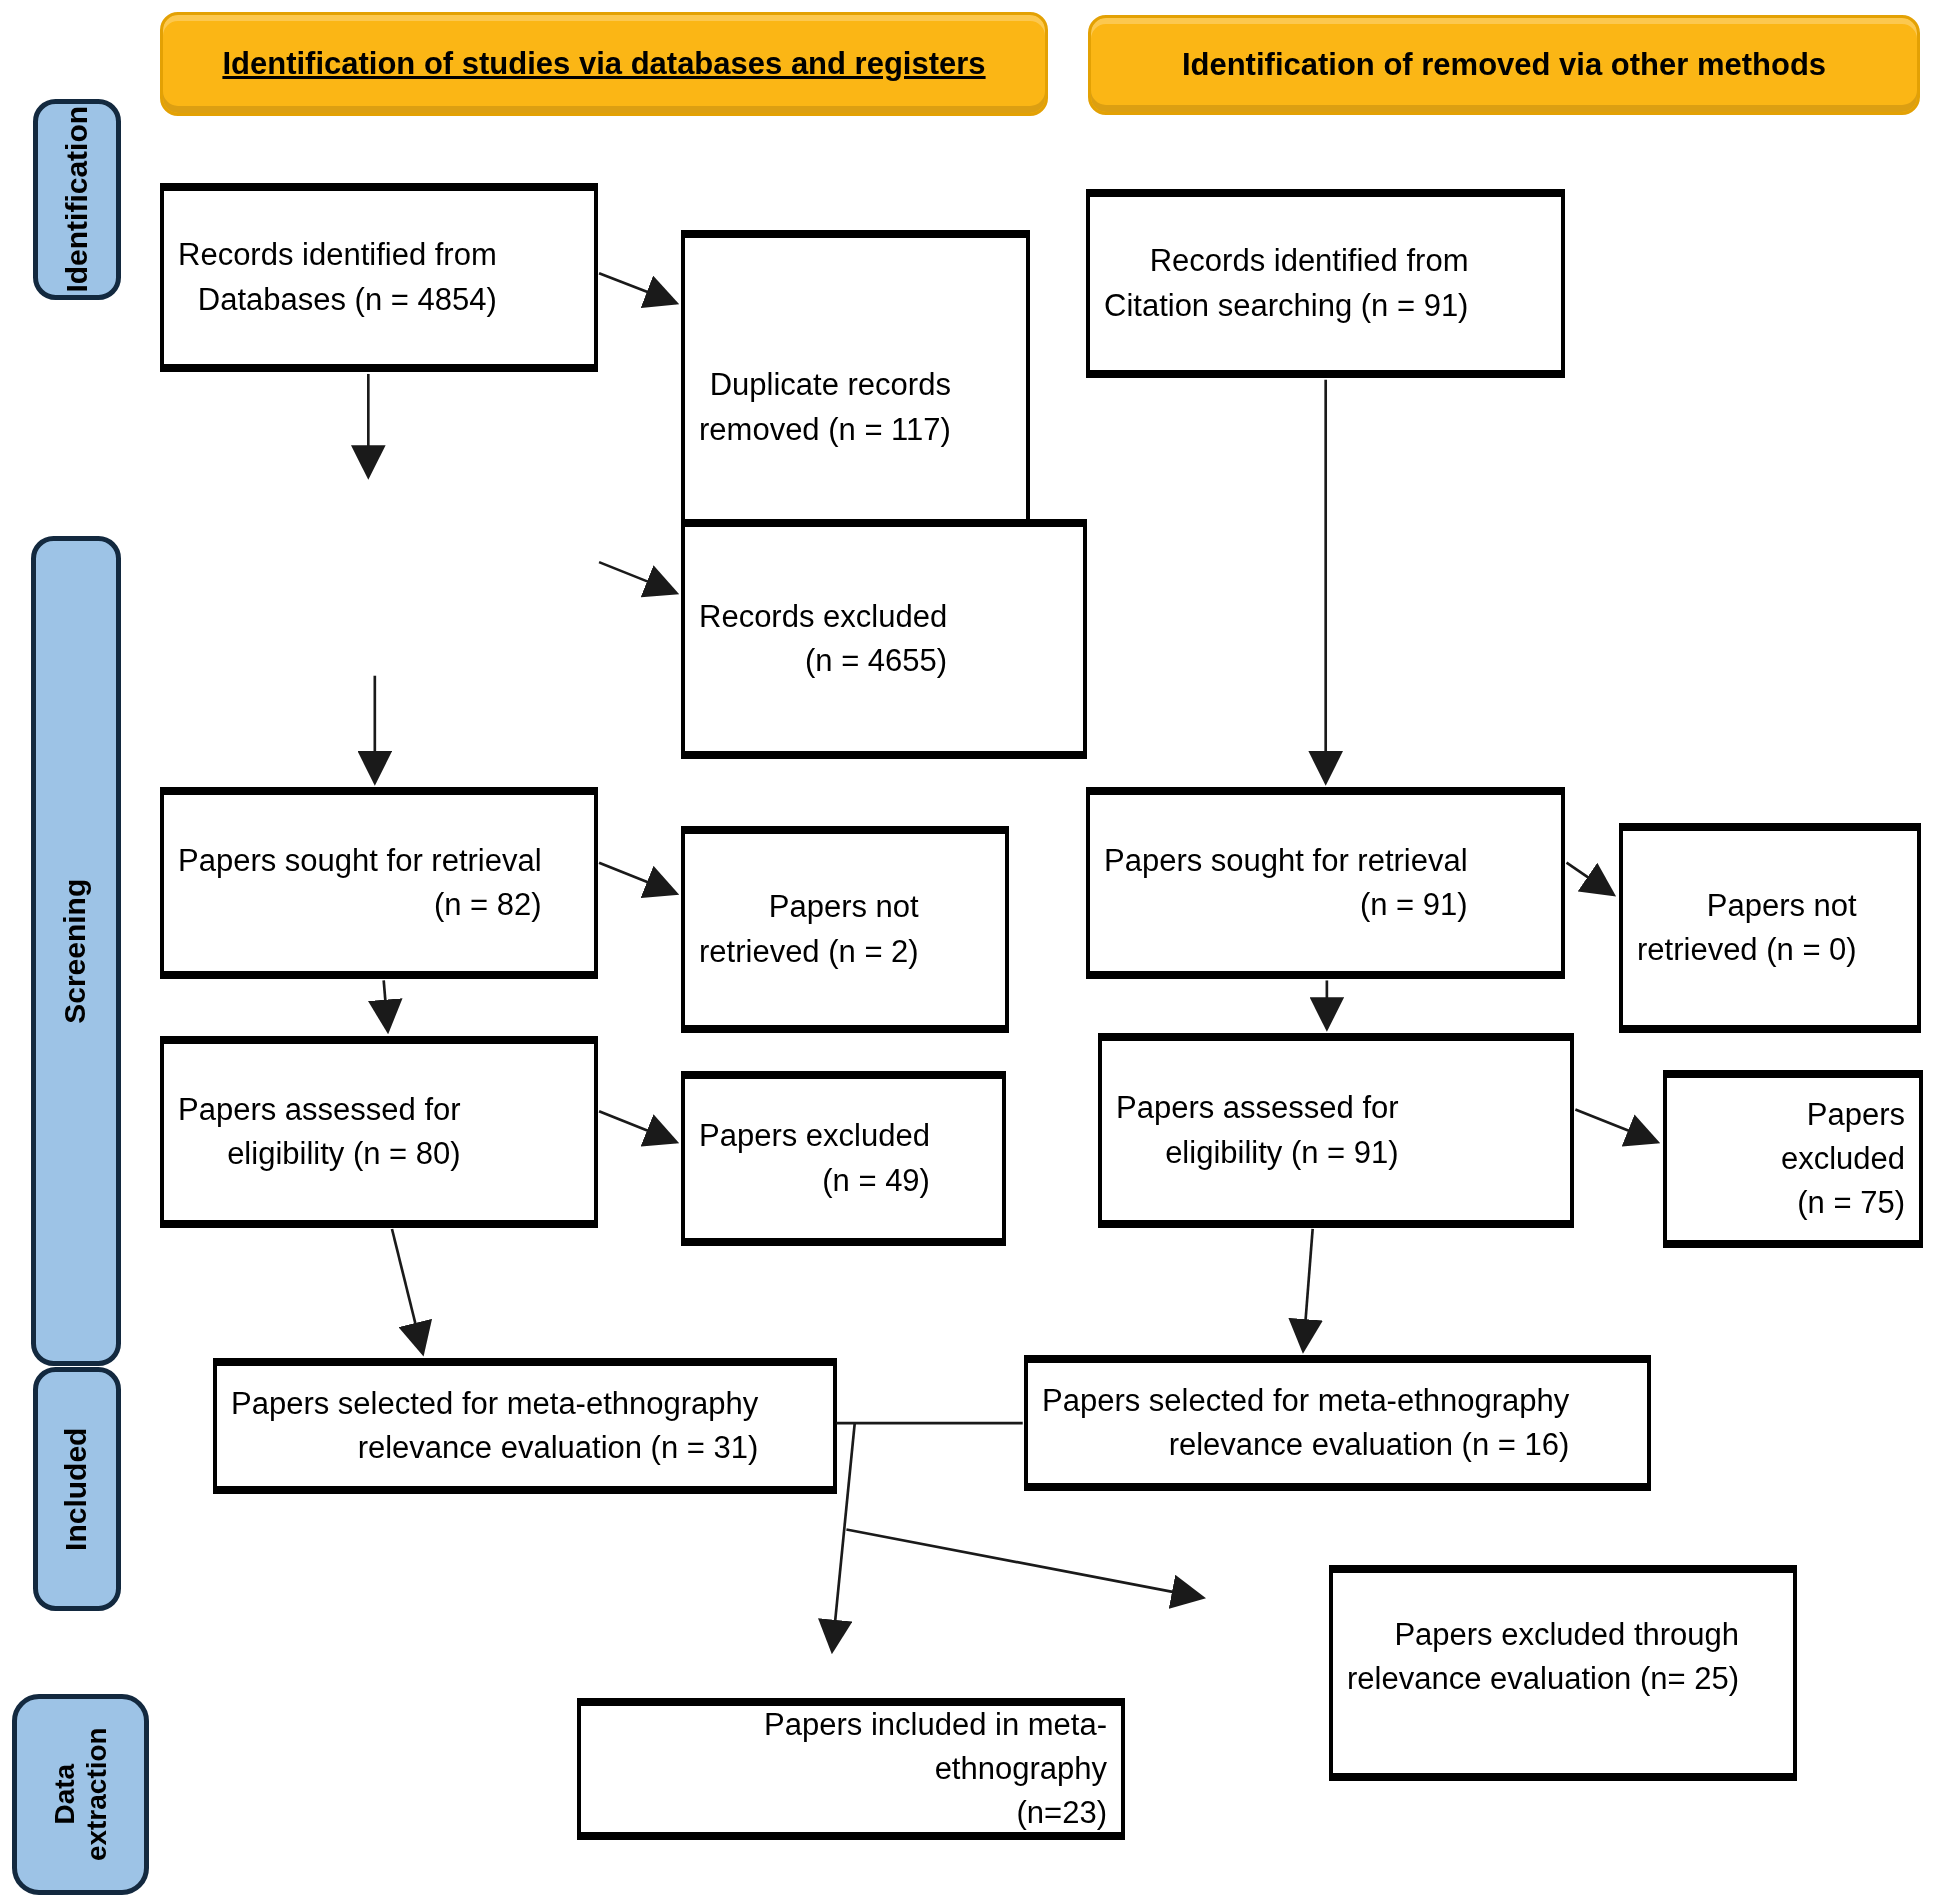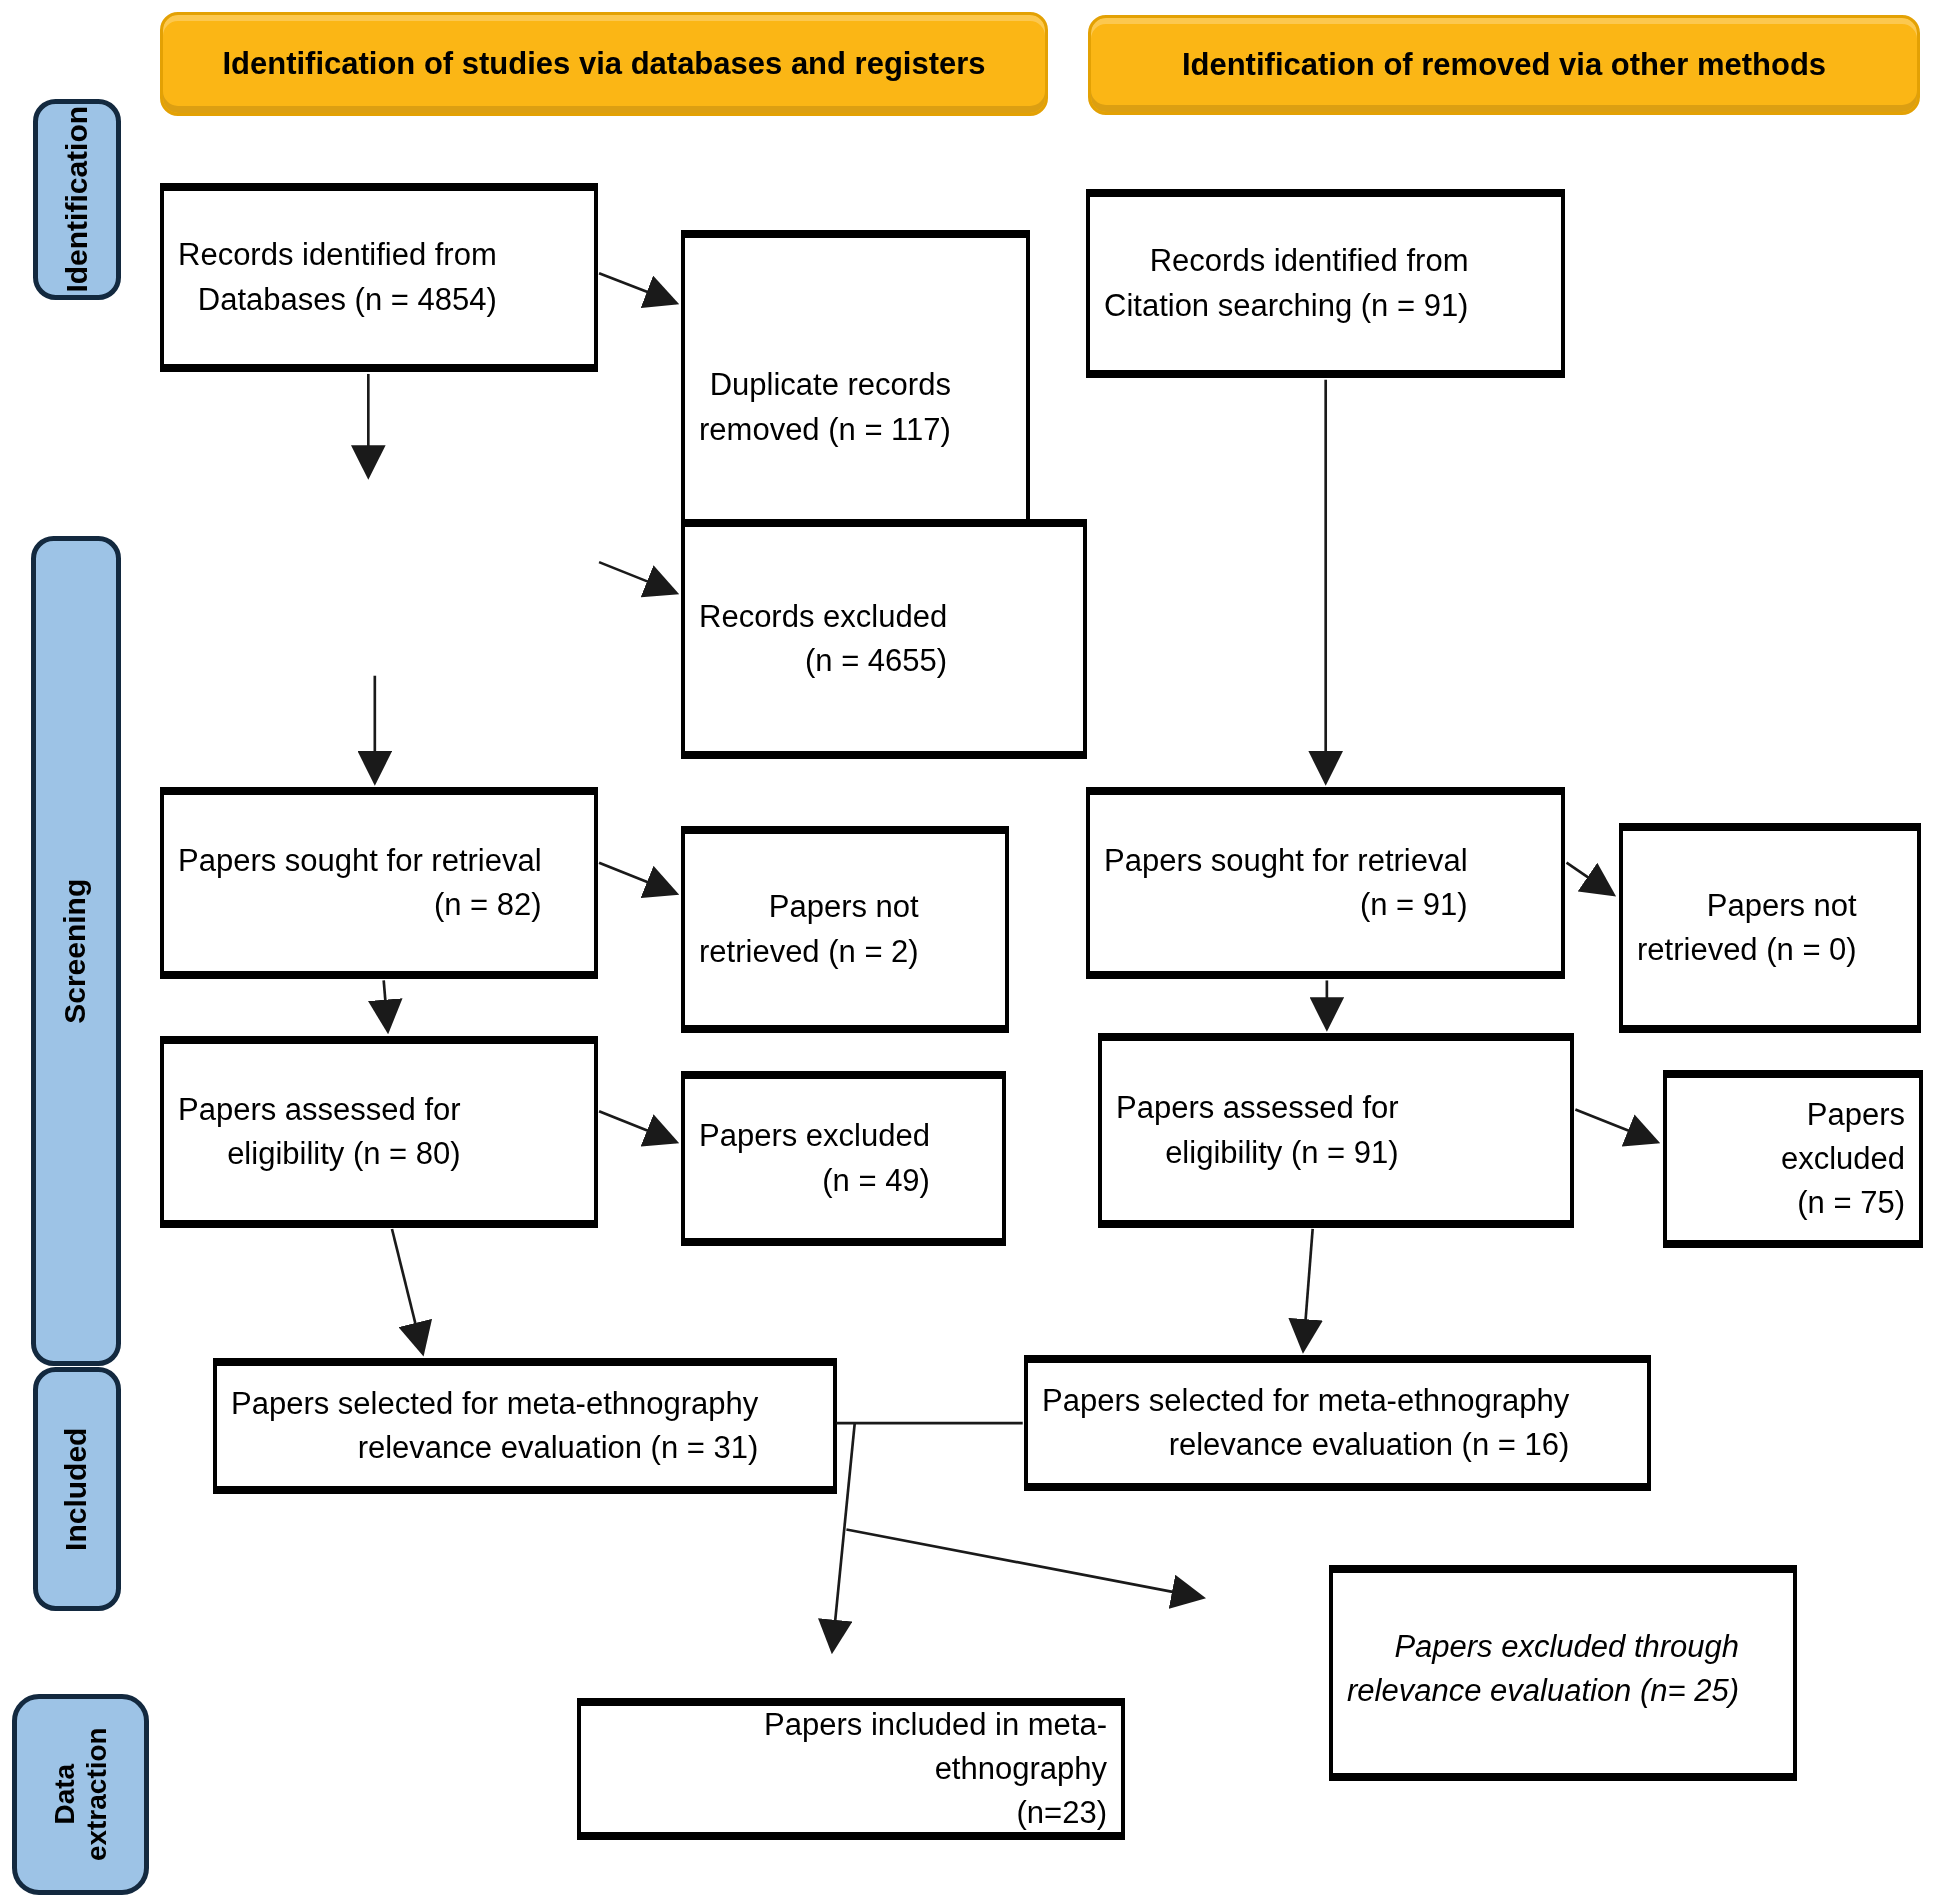--- a/index.html
+++ b/index.html
@@ -47,31 +47,31 @@
     background:#ffffff;
     border:4.7px solid var(--box-border);
     border-top-width:8.3px;border-bottom-width:8.3px;
     display:flex;align-items:center;
     font-size:31px;line-height:1.42;
     padding:0 14px;
     white-space:pre-line;
     box-sizing:border-box;
     text-align:right;
   }
-  .fbox.top{align-items:flex-start;padding-top:52px;font-style:italic;}
+  .fbox.top{align-items:flex-start;padding-top:40px;}
   svg.flow{position:absolute;left:0;top:0;pointer-events:none;}
   .flow-line{stroke:var(--arrow);stroke-width:4.5;fill:none;}
   .arrow-head{fill:var(--arrow);}
 </style>
 </head>
 <body>
 
 <div class="canvas">
 
-  <div class="hdr" style="left:160px;top:12px;width:882px;height:98px;">Identification of studies via databases and registers</div>
+  <div class="hdr" style="left:160px;top:12px;width:882px;height:98px;text-decoration:underline;">Identification of studies via databases and registers</div>
   <div class="hdr" style="left:1088px;top:15px;width:826px;height:94px;">Identification of removed via other methods</div>
 
   <div class="stage" style="left:33px;top:99px;width:78px;height:191px;">
     <span class="rot">Identification</span>
   </div>
   <div class="stage" style="left:31px;top:536px;width:80px;height:820px;">
     <span class="rot">Screening</span>
   </div>
   <div class="stage" style="left:33px;top:1367px;width:78px;height:234px;">
     <span class="rot">Included</span>

